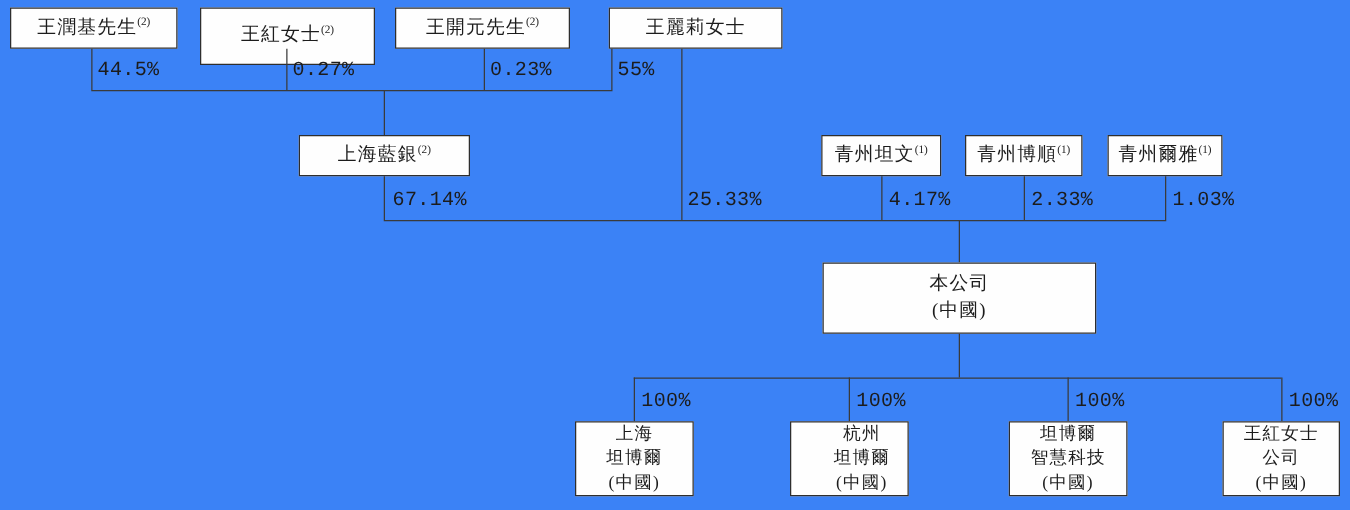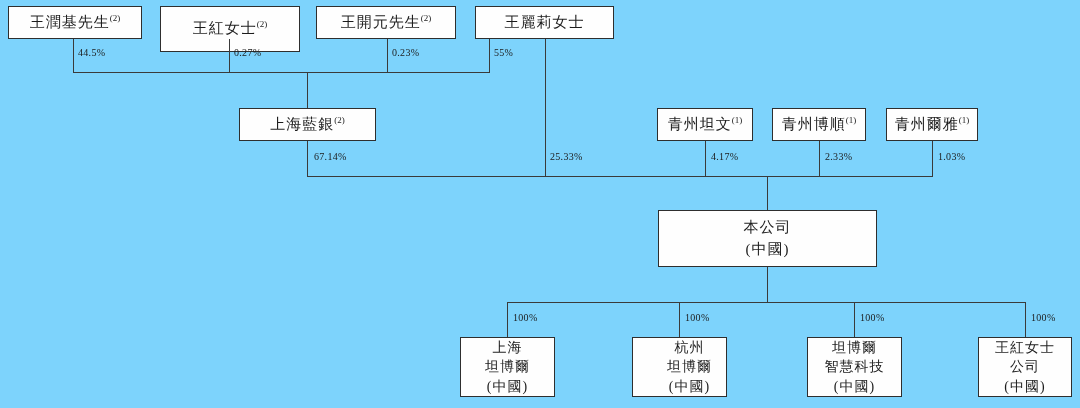--- a/index.html
+++ b/index.html
@@ -1,47 +1,47 @@
 <!DOCTYPE html>
 <html><head>
 <meta charset="utf-8">
 <style>
   html,body{margin:0;padding:0;background:#ffffff;}
   #canvas{
-    position:relative;width:1080px;height:408px;background:#7dd3fc;overflow:hidden;
+    position:relative;width:1080px;height:408px;background:#3b82f6;overflow:hidden;
     font-family:"Liberation Serif","DejaVu Serif",serif;color:#1c1c1c;
   }
   .box{
     position:absolute;box-sizing:border-box;border:1px solid #2e2e2e;background:#fefefe;
     display:flex;flex-direction:column;align-items:center;justify-content:center;
     text-align:center;font-size:15px;letter-spacing:1px;line-height:1.45;
   }
   .box sup{font-size:9px;letter-spacing:0;vertical-align:super;line-height:0;}
   .pct{
-    position:absolute;font-size:10px;letter-spacing:0.3px;color:#1c1c1c;white-space:nowrap;
+    position:absolute;font-size:16px;letter-spacing:0.3px;color:#1c1c1c;white-space:nowrap;font-family:Liberation Mono, monospace;
   }
   .v{position:absolute;width:1px;background:#3a3a3a;}
   .h{position:absolute;height:1px;background:#3a3a3a;}
   .sub .ln{display:block;font-size:14px;line-height:1.4;}
 </style>
 </head>
 <body>
 
 <div id="canvas">
 
   <div class="box" style="left:8px;top:6px;width:134px;height:33px;">
     <span><span>王潤基先生</span><sup>(2)</sup></span>
   </div>
   <div class="box" style="left:160px;top:6px;width:140px;height:46px;">
     <span><span>王紅女士</span><sup>(2)</sup></span>
   </div>
   <div class="box" style="left:316px;top:6px;width:140px;height:33px;">
     <span><span>王開元先生</span><sup>(2)</sup></span>
   </div>
-  <div class="box" style="left:475px;top:6px;width:139px;height:33px;">
+  <div class="box" style="left:487px;top:6px;width:139px;height:33px;">
     <span><span>王麗莉女士</span></span>
   </div>
 
   <div class="v" style="left:73px;top:39px;height:33px;"></div>
   <div class="v" style="left:229px;top:39px;height:33px;"></div>
   <div class="v" style="left:387px;top:39px;height:33px;"></div>
   <div class="v" style="left:489px;top:39px;height:33px;"></div>
 
   <div class="pct" style="left:78px;top:47px;">44.5%</div>
   <div class="pct" style="left:234px;top:47px;">0.27%</div>

